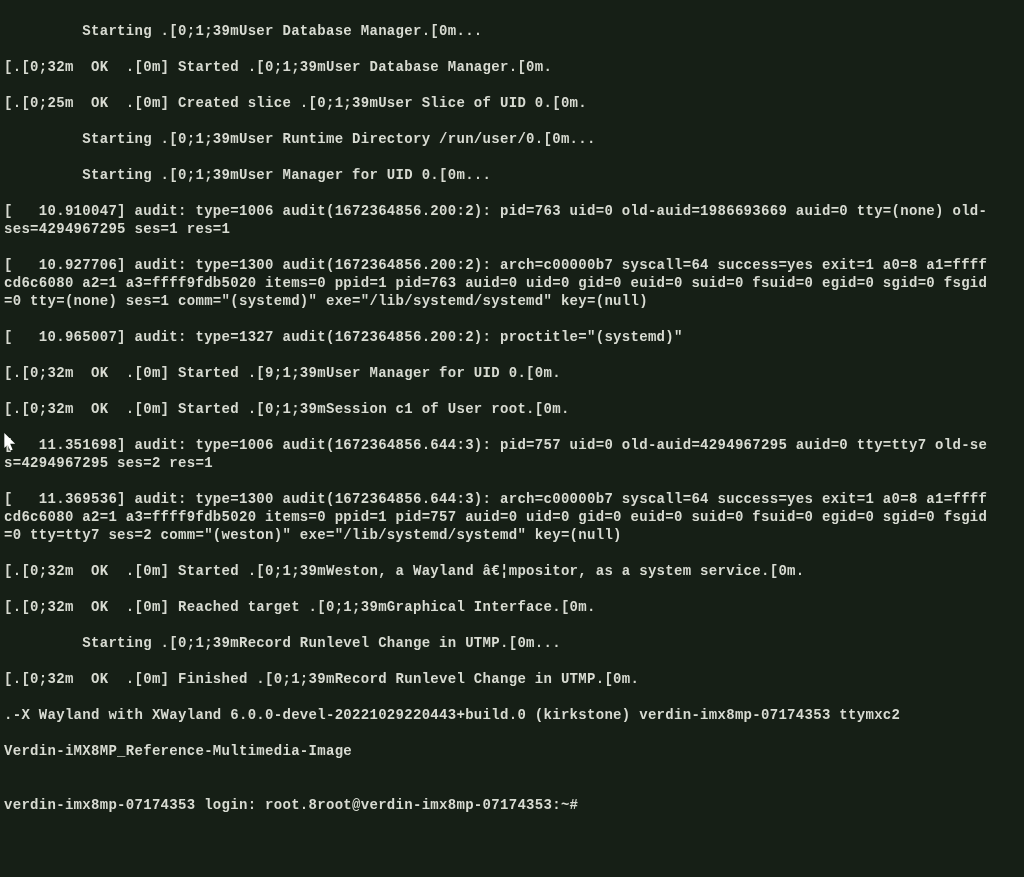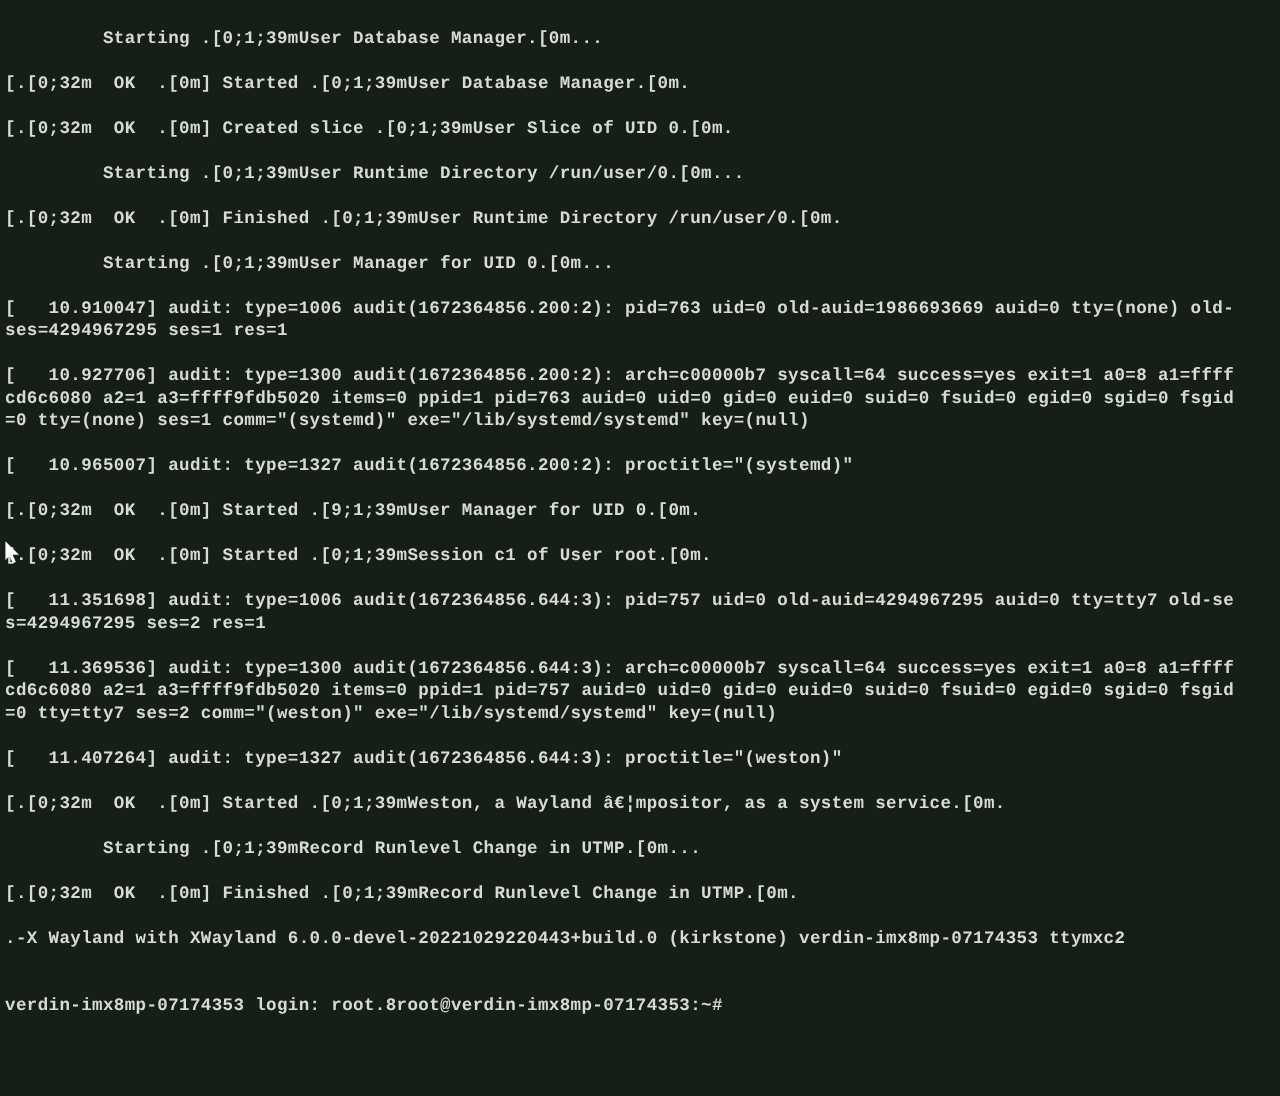--- a/index.html
+++ b/index.html
@@ -34,42 +34,42 @@
     pointer-events: none;
   }
   .cursor svg { fill: #ffffff; }
 </style>
 </head>
 <body>
 
 <div class="terminal">
 <span class="line">         Starting .[0;1;39mUser Database Manager.[0m...</span>
 <span class="line">[.[0;32m  OK  .[0m] Started .[0;1;39mUser Database Manager.[0m.</span>
-<span class="line">[.[0;32m  OK  .[0m] Created slice .[0;1;39mUser Slice of UID 0.[0m.</span>
+<span class="line">[.[0;25m  OK  .[0m] Created slice .[0;1;39mUser Slice of UID 0.[0m.</span>
 <span class="line">         Starting .[0;1;39mUser Runtime Directory /run/user/0.[0m...</span>
-<span class="line">[.[0;32m  OK  .[0m] Finished .[0;1;39mUser Runtime Directory /run/user/0.[0m.</span>
 <span class="line">         Starting .[0;1;39mUser Manager for UID 0.[0m...</span>
 <span class="line">[   10.910047] audit: type=1006 audit(1672364856.200:2): pid=763 uid=0 old-auid=1986693669 auid=0 tty=(none) old-
 ses=4294967295 ses=1 res=1</span>
 <span class="line">[   10.927706] audit: type=1300 audit(1672364856.200:2): arch=c00000b7 syscall=64 success=yes exit=1 a0=8 a1=ffff
 cd6c6080 a2=1 a3=ffff9fdb5020 items=0 ppid=1 pid=763 auid=0 uid=0 gid=0 euid=0 suid=0 fsuid=0 egid=0 sgid=0 fsgid
 =0 tty=(none) ses=1 comm="(systemd)" exe="/lib/systemd/systemd" key=(null)</span>
 <span class="line">[   10.965007] audit: type=1327 audit(1672364856.200:2): proctitle="(systemd)"</span>
 <span class="line">[.[0;32m  OK  .[0m] Started .[9;1;39mUser Manager for UID 0.[0m.</span>
 <span class="line">[.[0;32m  OK  .[0m] Started .[0;1;39mSession c1 of User root.[0m.</span>
 <span class="line">[   11.351698] audit: type=1006 audit(1672364856.644:3): pid=757 uid=0 old-auid=4294967295 auid=0 tty=tty7 old-se
 s=4294967295 ses=2 res=1</span>
 <span class="line">[   11.369536] audit: type=1300 audit(1672364856.644:3): arch=c00000b7 syscall=64 success=yes exit=1 a0=8 a1=ffff
 cd6c6080 a2=1 a3=ffff9fdb5020 items=0 ppid=1 pid=757 auid=0 uid=0 gid=0 euid=0 suid=0 fsuid=0 egid=0 sgid=0 fsgid
 =0 tty=tty7 ses=2 comm="(weston)" exe="/lib/systemd/systemd" key=(null)</span>
-<span class="line">[   11.407264] audit: type=1327 audit(1672364856.644:3): proctitle="(weston)"</span>
 <span class="line">[.[0;32m  OK  .[0m] Started .[0;1;39mWeston, a Wayland â€¦mpositor, as a system service.[0m.</span>
+<span class="line">[.[0;32m  OK  .[0m] Reached target .[0;1;39mGraphical Interface.[0m.</span>
 <span class="line">         Starting .[0;1;39mRecord Runlevel Change in UTMP.[0m...</span>
 <span class="line">[.[0;32m  OK  .[0m] Finished .[0;1;39mRecord Runlevel Change in UTMP.[0m.</span>
 <span class="line">.-X Wayland with XWayland 6.0.0-devel-20221029220443+build.0 (kirkstone) verdin-imx8mp-07174353 ttymxc2</span>
+<span class="line">Verdin-iMX8MP_Reference-Multimedia-Image</span>
 <span class="line"></span>
 <span class="line">verdin-imx8mp-07174353 login: root.8root@verdin-imx8mp-07174353:~#</span>
 
 
 
 
 
 
 
 

